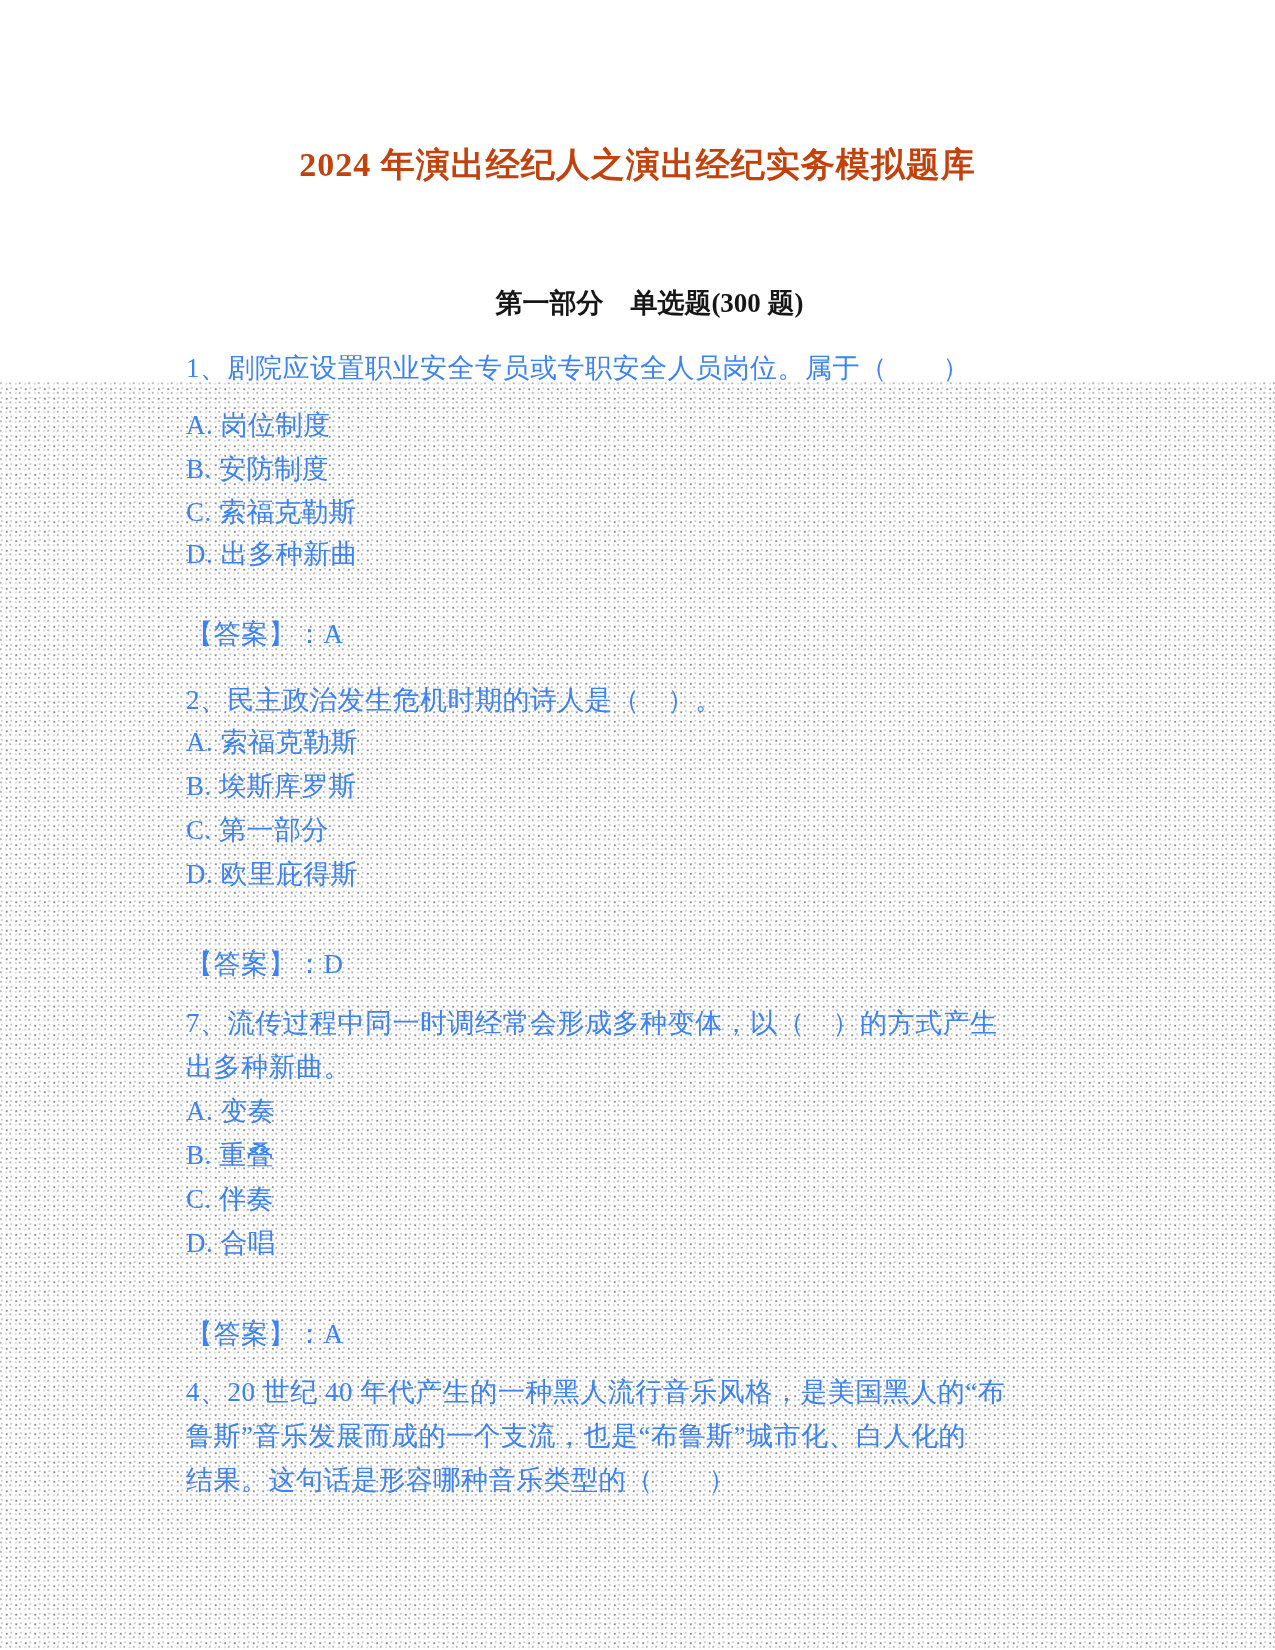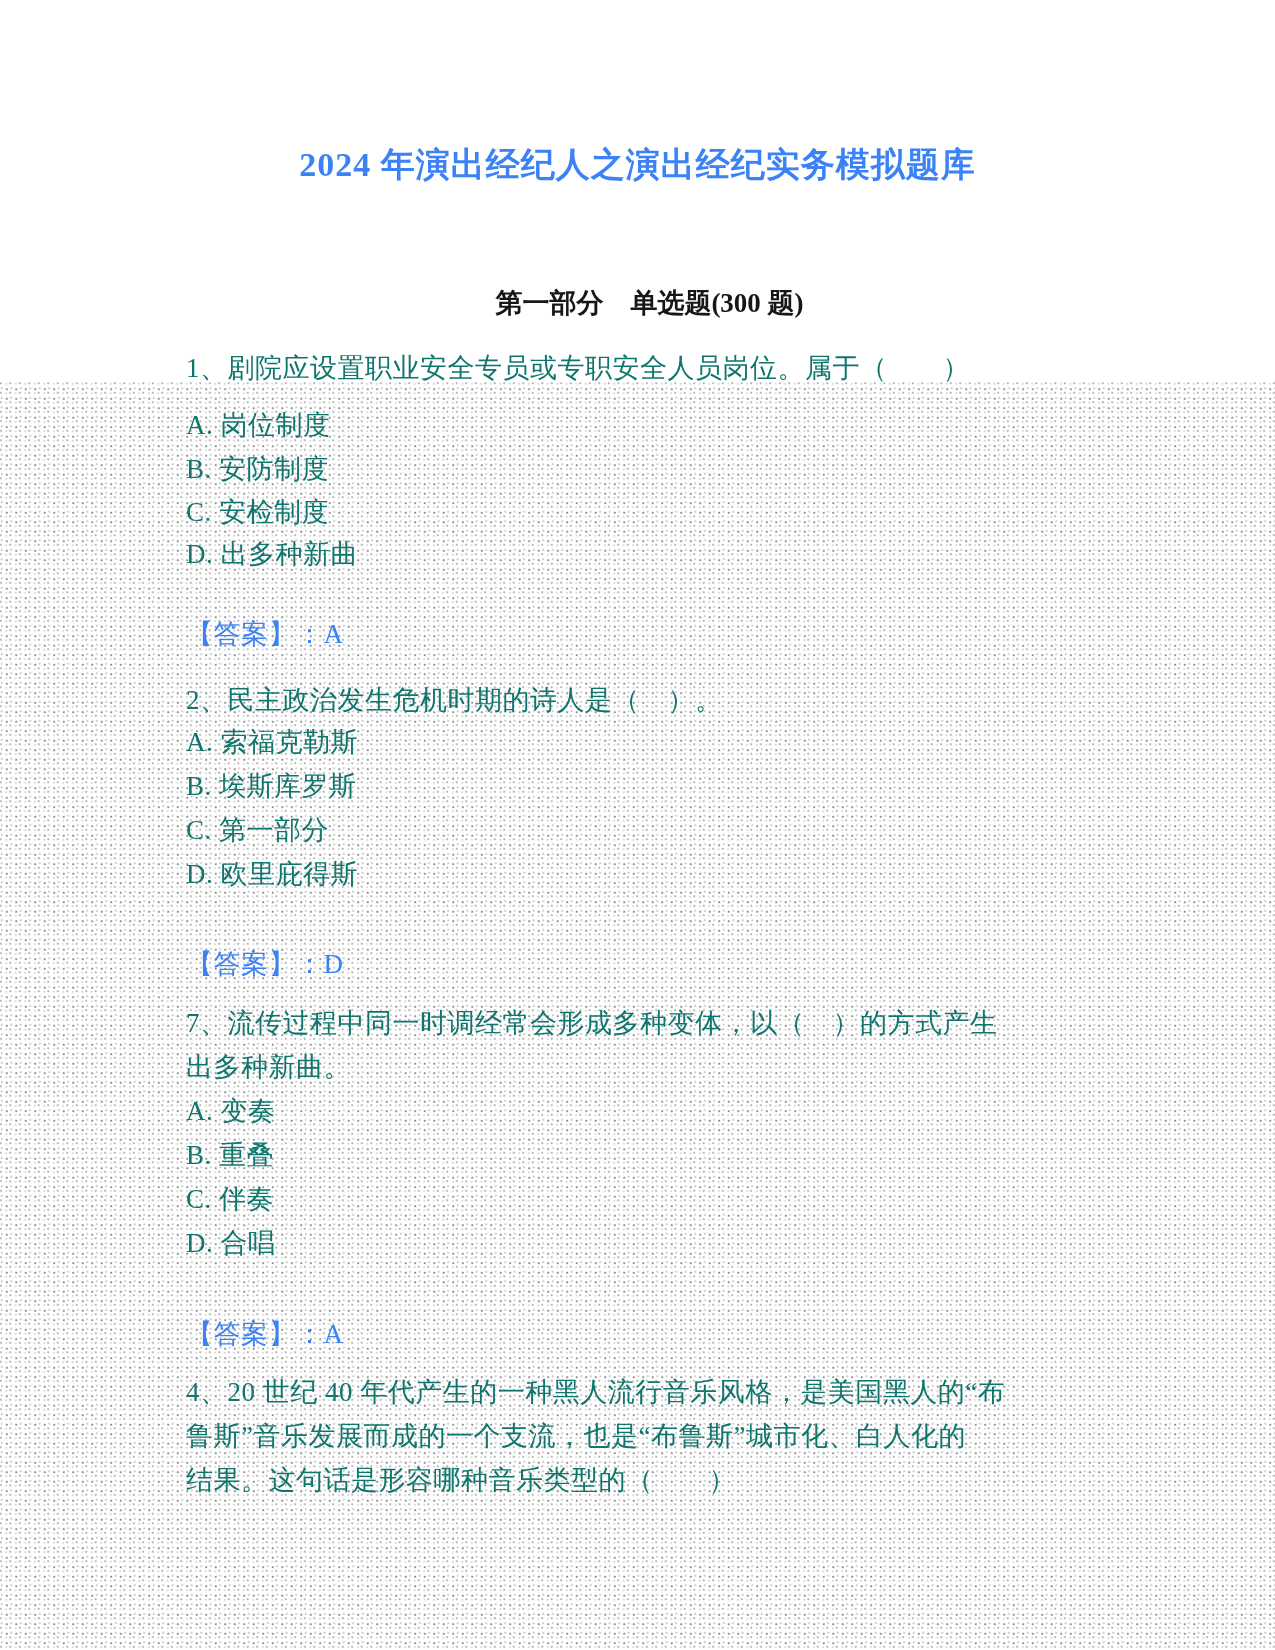--- a/index.html
+++ b/index.html
@@ -28,60 +28,60 @@
     background-position: 2px 2.5px, 5.5px 6px, 6.5px 1.5px, 1.5px 6.5px;
   }
   .title {
     position: absolute;
     top: 145px; left: 0;
     width: 100%;
     text-align: center;
     font-size: 34px;
     font-weight: bold;
     line-height: 40px;
-    color: #3b82f6;
+    color: #c2410c;
     letter-spacing: 1px;
     white-space: pre;
   }
   .section {
     position: absolute;
     top: 286px; left: 0;
     width: 100%;
     text-align: center;
     font-size: 27px;
     font-weight: bold;
     line-height: 34px;
     color: #161616;
     white-space: pre;
     padding-left: 24px;
   }
   .ln {
     position: absolute;
     left: 186px;
     font-size: 27px;
     line-height: 33px;
-    color: #0f766e;
+    color: #3b82f6;
     white-space: pre;
     letter-spacing: 0.5px;
   }
   .ans { color: #3b82f6; }
 </style>
 </head>
 <body>
 
 <div class="page">
   <div class="dots"></div>
 
   <h1 class="title">2024 年演出经纪人之演出经纪实务模拟题库</h1>
   <h2 class="section">第一部分　单选题(300 题)</h2>
 
   <div class="ln" style="top:352px">1、剧院应设置职业安全专员或专职安全人员岗位。属于（　　）</div>
   <div class="ln" style="top:409px">A. 岗位制度</div>
   <div class="ln" style="top:453px">B. 安防制度</div>
-  <div class="ln" style="top:496px">C. 安检制度</div>
+  <div class="ln" style="top:496px">C. 索福克勒斯</div>
   <div class="ln" style="top:538px">D. 出多种新曲</div>
   <div class="ln ans" style="top:618px">【答案】：A</div>
 
   <div class="ln" style="top:684px">2、民主政治发生危机时期的诗人是（　）。</div>
   <div class="ln" style="top:726px">A. 索福克勒斯</div>
   <div class="ln" style="top:770px">B. 埃斯库罗斯</div>
   <div class="ln" style="top:814px">C. 第一部分</div>
   <div class="ln" style="top:858px">D. 欧里庇得斯</div>
   <div class="ln ans" style="top:948px">【答案】：D</div>
 

